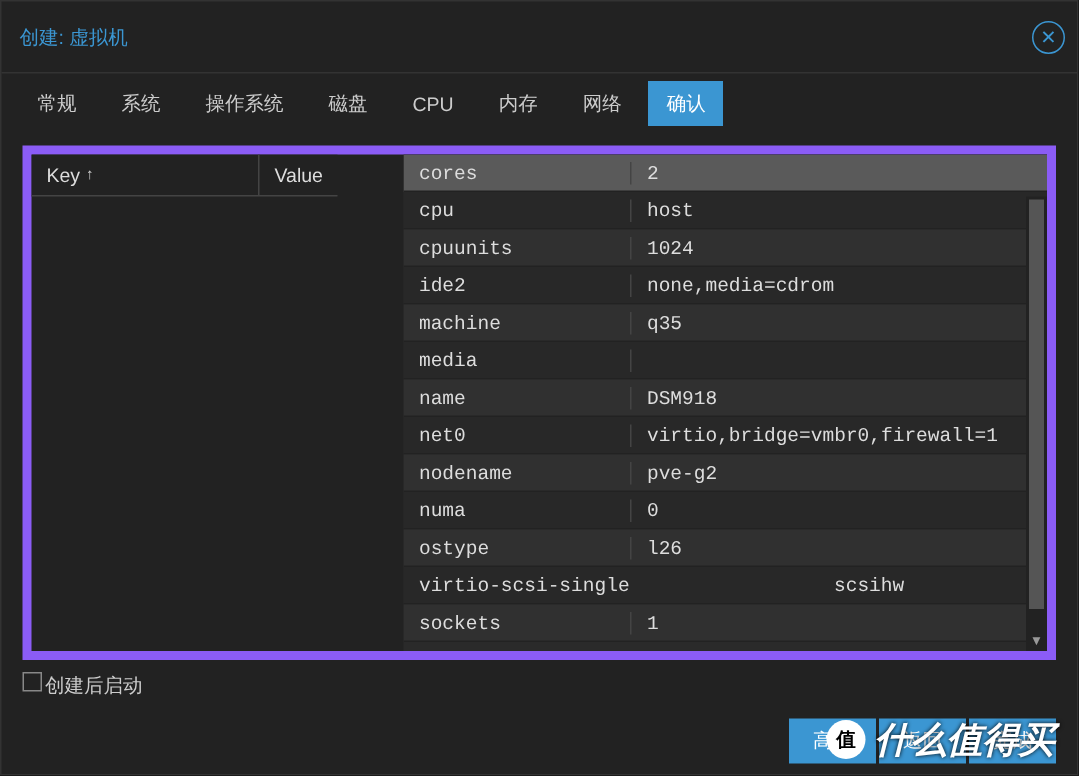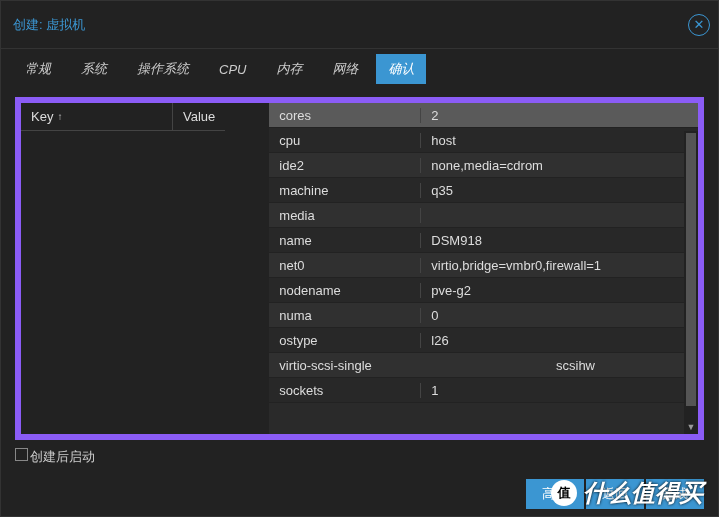--- a/index.html
+++ b/index.html
@@ -50,21 +50,20 @@
       display: flex;
       align-items: center;
       gap: 6px;
       padding: 0 12px;
     }
     .tab {
       padding: 6px 12px;
       color: #ccc;
       cursor: pointer;
       font-size: 13px;
-      font-style: italic;
     }
     .tab.active {
       background: #3b96d2;
       color: #fff;
     }
     .grid-wrap {
       flex: 1;
       padding: 8px 14px 0 14px;
       overflow: hidden;
       display: flex;
@@ -108,20 +107,21 @@
     }
     .grid-row:nth-child(odd) { background: #303030; }
     .grid-row:nth-child(even) { background: #282828; }
     .grid-row.selected { background: #5a5a5a; }
     .cell {
       padding: 0 10px;
       font-size: 13px;
       color: #ddd;
       white-space: nowrap;
       overflow: hidden;
+      font-family: Liberation Mono, monospace;
     }
     .scrollbar-track {
       position: absolute;
       right: 0;
       top: 28px;
       bottom: 0;
       width: 14px;
       background: #222;
     }
     .scrollbar-thumb {
@@ -215,20 +215,21 @@
     <div class="titlebar-title">创建: 虚拟机</div>
     <div class="close-btn">
       <span>✕</span>
     </div>
   </div>
 
   <div class="tabs">
     <div class="tab">常规</div>
     <div class="tab">系统</div>
     <div class="tab">操作系统</div>
+    <div class="tab">磁盘</div>
     <div class="tab">CPU</div>
     <div class="tab">内存</div>
     <div class="tab">网络</div>
     <div class="tab active">确认</div>
   </div>
 
   <div class="grid-wrap">
     <div class="grid">
       <div class="grid-header">
         <div class="grid-header-cell col-key">
@@ -242,20 +243,24 @@
       <div class="grid-body" id="grid-body">
           <div class="grid-row selected">
             <div class="cell col-key">cores</div>
             <div class="cell col-val">2</div>
           </div>
           <div class="grid-row">
             <div class="cell col-key">cpu</div>
             <div class="cell col-val">host</div>
           </div>
           <div class="grid-row">
+            <div class="cell col-key">cpuunits</div>
+            <div class="cell col-val">1024</div>
+          </div>
+          <div class="grid-row">
             <div class="cell col-key">ide2</div>
             <div class="cell col-val">none,media=cdrom</div>
           </div>
           <div class="grid-row">
             <div class="cell col-key">machine</div>
             <div class="cell col-val">q35</div>
           </div>
           <div class="grid-row">
             <div class="cell col-key">media</div>
           </div>

